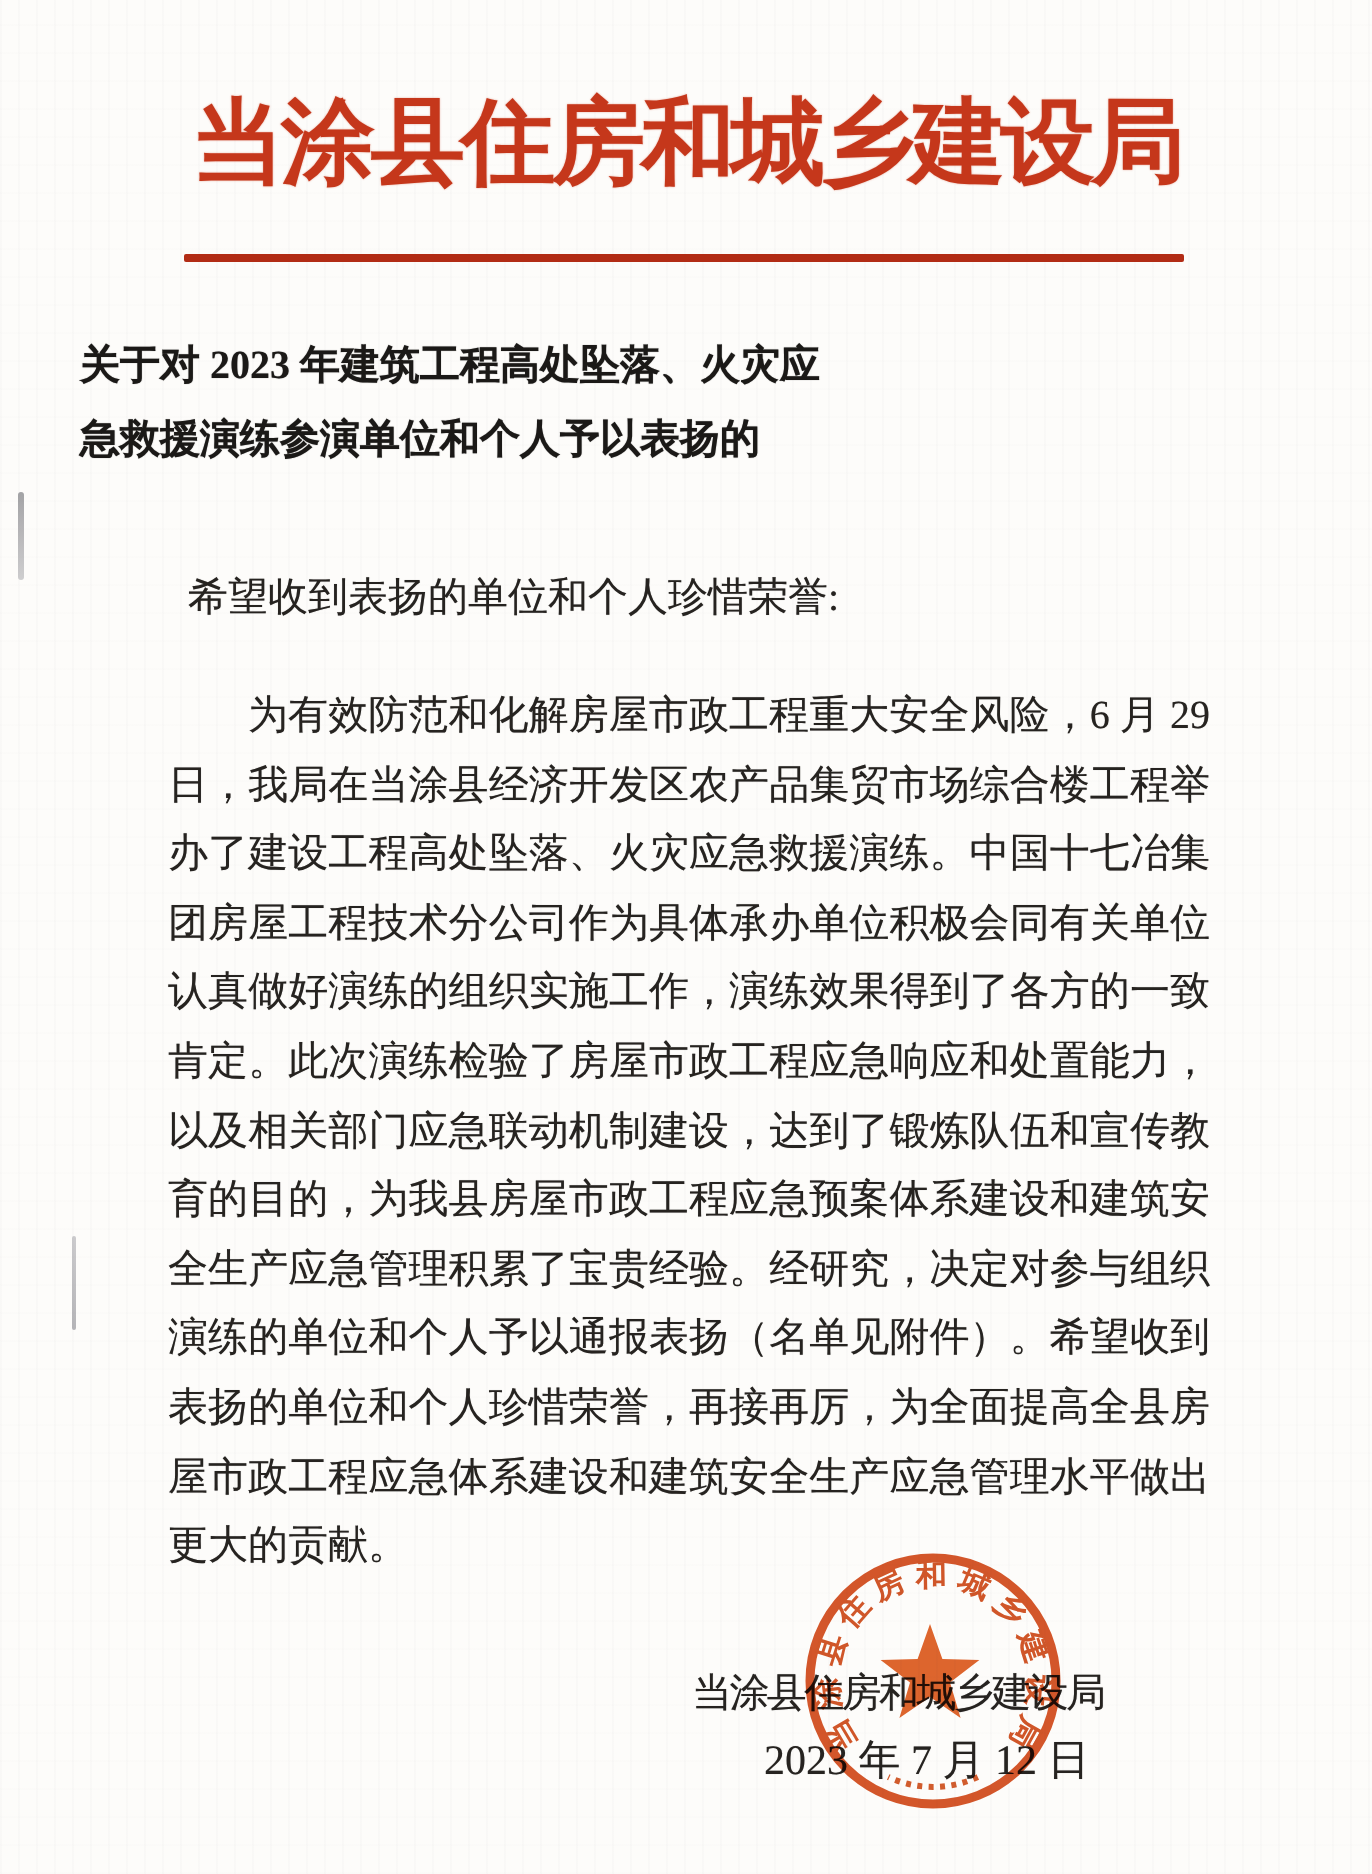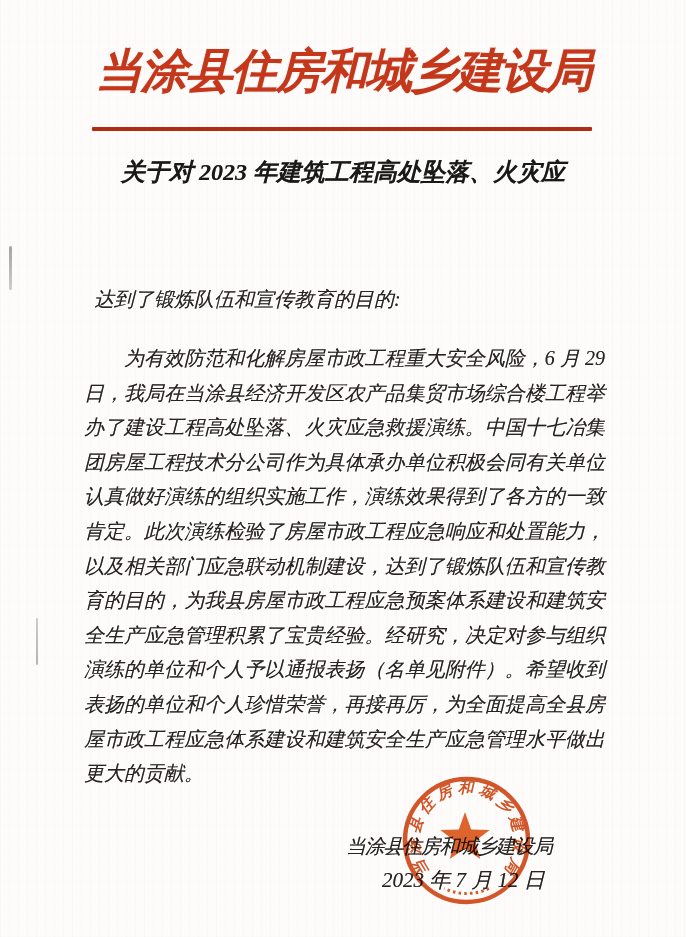--- a/index.html
+++ b/index.html
@@ -6,36 +6,35 @@
   .page{
     position:relative;
     width:686px;height:937px;
     background-color:#fdfcfa;
     background-image:
       repeating-linear-gradient(90deg, rgba(185,185,190,0.055) 0px, rgba(185,185,190,0.055) 1px, rgba(255,255,255,0) 1px, rgba(255,255,255,0) 9px),
       repeating-linear-gradient(0deg, rgba(205,205,205,0.035) 0px, rgba(205,205,205,0.035) 1px, rgba(255,255,255,0) 1px, rgba(255,255,255,0) 14px);
     font-family:"Liberation Serif","DejaVu Serif",serif;
     color:#262320;
     overflow:hidden;
-    font-style:italic;
   }
   .agency{
     position:absolute;top:40px;left:0;width:686px;
     text-align:center;font-size:47px;font-weight:bold;
     letter-spacing:-2px;white-space:nowrap;
     color:#c5371b;
     text-shadow:0 0 1px rgba(197,55,27,0.45);
   }
   .red-rule{
     position:absolute;top:127px;left:92px;width:500px;height:4px;
     background:#b22c15;border-radius:1px;
   }
   .title{
-    position:absolute;top:154px;left:40px;width:606px;
-    text-align:center;font-size:24px;font-weight:bold;
+    position:absolute;top:165px;left:40px;width:606px;
+    text-align:left;font-size:20px;font-weight:bold;
     line-height:37px;color:#1b1917;
     text-shadow:0 0 0.5px rgba(0,0,0,0.5);
   }
   .salutation{
     position:absolute;top:286px;left:94px;width:525px;
     font-size:20px;line-height:26px;
     text-shadow:0 0 0.4px rgba(0,0,0,0.4);
   }
   .body-par{
     position:absolute;top:321px;left:84px;width:521px;
@@ -79,23 +78,24 @@
 
   <div class="scan-mark mark-a"></div>
   <div class="scan-mark mark-b"></div>
 
   <div class="agency">当涂县住房和城乡建设局</div>
 
   <div class="red-rule"></div>
 
   <div class="title">
     <div>关于对 2023 年建筑工程高处坠落、火灾应</div>
+    <div>急救援演练参演单位和个人予以表扬的</div>
   </div>
 
-  <div class="salutation">达到了锻炼队伍和宣传教育的目的:</div>
+  <div class="salutation">希望收到表扬的单位和个人珍惜荣誉:</div>
 
   <p class="body-par">为有效防范和化解房屋市政工程重大安全风险，6 月 29 日，我局在当涂县经济开发区农产品集贸市场综合楼工程举办了建设工程高处坠落、火灾应急救援演练。中国十七冶集团房屋工程技术分公司作为具体承办单位积极会同有关单位认真做好演练的组织实施工作，演练效果得到了各方的一致肯定。此次演练检验了房屋市政工程应急响应和处置能力，以及相关部门应急联动机制建设，达到了锻炼队伍和宣传教育的目的，为我县房屋市政工程应急预案体系建设和建筑安全生产应急管理积累了宝贵经验。经研究，决定对参与组织演练的单位和个人予以通报表扬（名单见附件）。希望收到表扬的单位和个人珍惜荣誉，再接再厉，为全面提高全县房屋市政工程应急体系建设和建筑安全生产应急管理水平做出更大的贡献。</p>
 
 
   <div class="signature">当涂县住房和城乡建设局</div>
 
   <div class="date-line">2023 年 7 月 12 日</div>
 
   <svg class="seal" viewBox="0 0 135 135">
     <circle cx="67.5" cy="67.5" r="61.5" fill="none" stroke="#d24a1a" stroke-width="4.5"></circle>

